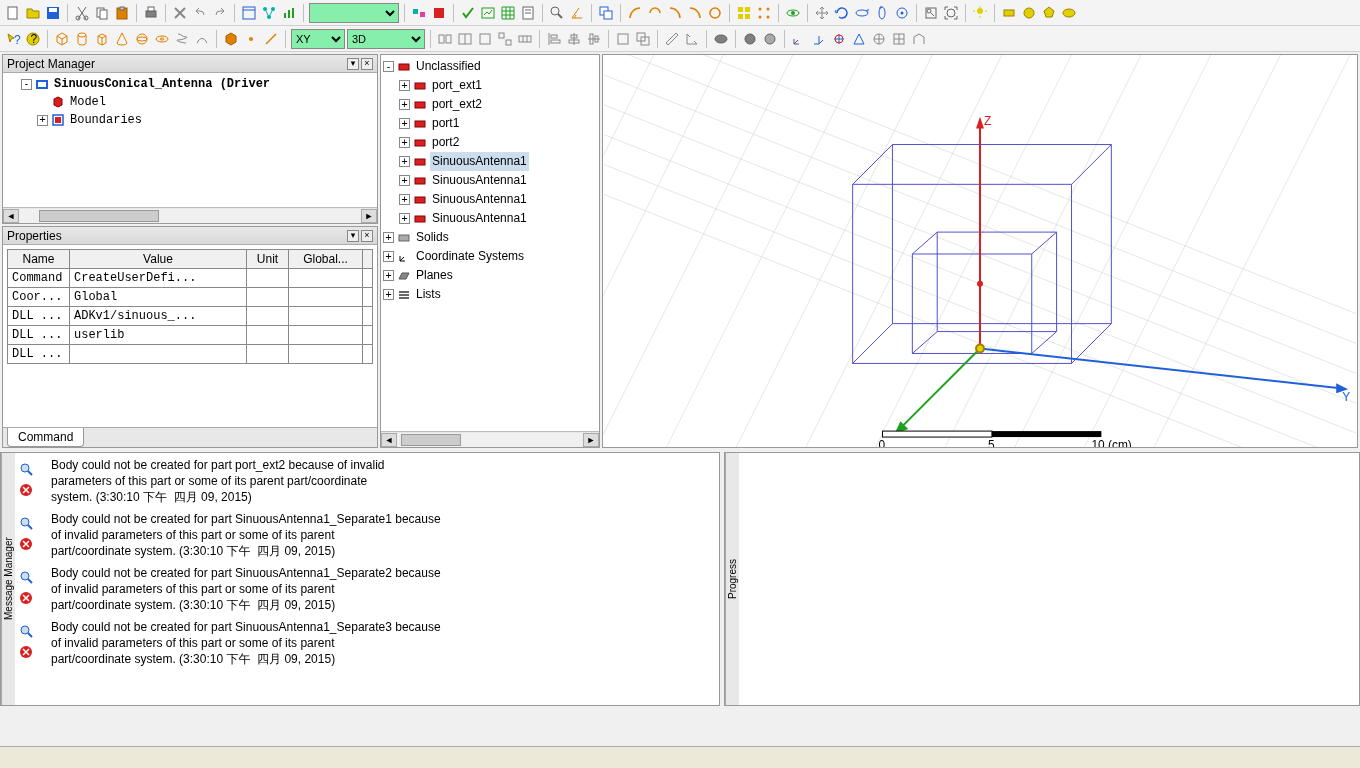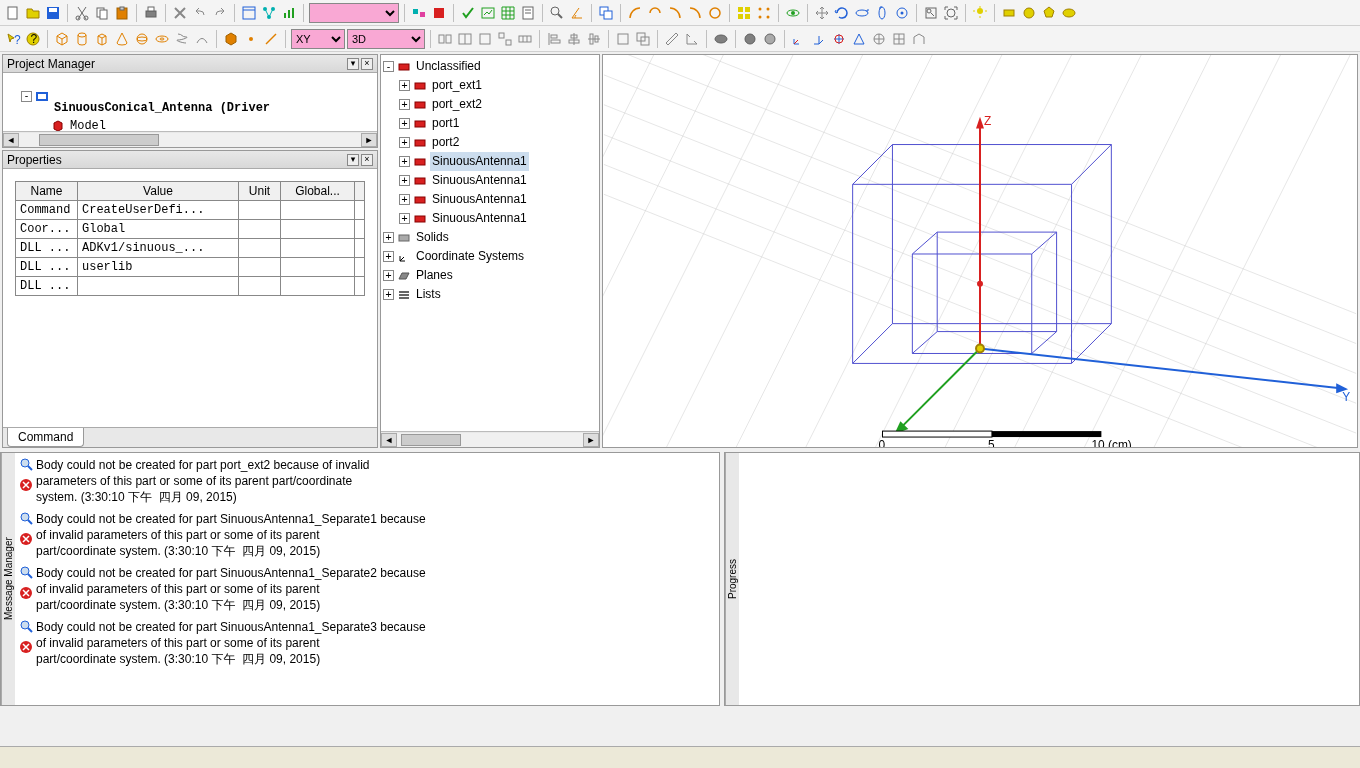--- a/index.html
+++ b/index.html
@@ -3,21 +3,21 @@
 <meta charset="utf-8">
 <style>
 * { box-sizing: border-box; margin: 0; padding: 0; font-family: "Segoe UI", Tahoma, sans-serif; font-size: 12px; }
 body { background: #f0f0f0; width: 1360px; height: 768px; position: relative; overflow: hidden; }
 
 
 .toolbar-row { background: #f4f4f4; border-bottom: 1px solid #d0d0d0; display: flex; align-items: center; height: 26px; padding: 0 4px; gap: 2px; }
 .toolbar-sep { width: 1px; height: 18px; background: #c0c0c0; margin: 0 3px; }
 .tb-btn { width: 18px; height: 18px; display: inline-flex; align-items: center; justify-content: center; cursor: pointer; border-radius: 2px; }
 .tb-btn svg { width: 16px; height: 16px; }
-.tb-select { height: 20px; font-size: 11px; border: 1px solid #888; background: #f9a8d4; }
+.tb-select { height: 20px; font-size: 11px; border: 1px solid #888; background: #86efac; }
 
 
 .main-area { position: absolute; top: 52px; left: 0; right: 0; height: 398px; display: flex; }
 .left-col { width: 380px; display: flex; flex-direction: column; gap: 2px; padding: 2px; }
 .mid-col { width: 220px; padding: 2px 0; }
 .right-col { flex: 1; padding: 2px; }
 
 
 .panel { border: 1px solid #999; background: #f4f4f4; display: flex; flex-direction: column; }
 .panel-titlebar { background: linear-gradient(#e8e8e8,#d8d8d8); border-bottom: 1px solid #aaa; height: 18px; display: flex; align-items: center; padding: 0 4px; font-size: 11px; justify-content: space-between; }
@@ -25,21 +25,21 @@
 .panel-titlebar .ctrls { display: flex; gap: 2px; }
 .panel-titlebar .ctrls span { width: 12px; height: 12px; border: 1px solid #888; background: #eee; display: inline-flex; align-items: center; justify-content: center; font-size: 9px; line-height: 9px; cursor: pointer; }
 .panel-body { flex: 1; background: white; overflow: auto; padding: 2px; }
 
 
 .tree { font-size: 12px; line-height: 18px; white-space: nowrap; }
 .tree-node { display: flex; align-items: center; gap: 3px; }
 .tree-exp { width: 11px; height: 11px; border: 1px solid #888; background: white; display: inline-flex; align-items: center; justify-content: center; font-size: 10px; line-height: 10px; cursor: pointer; font-family: monospace; flex-shrink: 0; }
 .tree-icon { width: 14px; height: 14px; display: inline-flex; align-items: center; justify-content: center; flex-shrink: 0; }
 .tree-label { padding: 0 2px; }
-.tree-label.bold { font-weight: bold; margin-top: 24px; }
+.tree-label.bold { font-weight: bold; }
 .tree-label.sel { background: #cde; }
 .indent1 { padding-left: 16px; }
 .indent2 { padding-left: 32px; }
 
 
 .hscroll { height: 16px; background: #e8e8e8; border-top: 1px solid #bbb; display: flex; align-items: center; }
 .hscroll .ar { width: 16px; height: 14px; background: #ddd; border: 1px solid #aaa; display: flex; align-items: center; justify-content: center; font-size: 9px; cursor: pointer; }
 .hscroll .track { flex: 1; height: 14px; background: #f0f0f0; position: relative; }
 .hscroll .thumb { position: absolute; height: 12px; top: 1px; left: 20px; width: 120px; background: #ccc; border: 1px solid #999; }
 
@@ -60,21 +60,21 @@
 
 
 .modeltree { border: 1px solid #999; background: white; height: 100%; display: flex; flex-direction: column; }
 .modeltree-body { flex: 1; overflow: hidden; padding: 2px; }
 
 
 .bottom-area { position: absolute; top: 452px; left: 0; right: 0; height: 254px; display: flex; }
 .msg-panel { flex: 0 0 720px; border: 1px solid #999; background: white; display: flex; position: relative; }
 .side-label { writing-mode: vertical-rl; transform: rotate(180deg); font-size: 10px; background: #e8e8e8; border-right: 1px solid #aaa; padding: 4px 1px; text-align: center; }
 .msg-body { flex: 1; overflow-y: scroll; padding: 4px; font-family: "Courier New", monospace; font-size: 12px; }
-.msg-row { display: flex; gap: 1px; margin-bottom: 6px; }
+.msg-row { display: flex; gap: 16px; margin-bottom: 6px; align-items: center; }
 .msg-icons { display: flex; flex-direction: column; gap: 2px; flex-shrink: 0; }
 .msg-text { flex: 1; white-space: pre-wrap; line-height: 16px; }
 .progress-panel { flex: 1; border: 1px solid #999; background: white; display: flex; margin-left: 4px; }
 
 
 .statusbar { position: absolute; bottom: 0; left: 0; right: 0; height: 22px; background: #ece9d8; border-top: 1px solid #aaa; }
 
 
 .ico-red { fill: #d82020; }
 .ico-blue { fill: #2060d8; }
@@ -560,21 +560,21 @@
   <span class="tb-btn">
       <svg viewBox="0 0 16 16">
         <path d="M3 13V6l5-3 5 3v7" stroke="#888" fill="none"></path>
       </svg>
     </span>
 </div>
 
 <div class="main-area">
   <div class="left-col">
 
-    <div class="panel" style="height:94px">
+    <div class="panel" style="height:170px">
       <div class="panel-titlebar">
         <span class="title">Project Manager</span>
         <span class="ctrls">
             <span>▾</span>
             <span>×</span>
           </span>
       </div>
       <div class="panel-body">
         <div class="tree">
           <div class="tree-node indent1">
@@ -618,21 +618,21 @@
     </div>
 
     <div class="panel" style="flex:1">
       <div class="panel-titlebar">
         <span class="title">Properties</span>
         <span class="ctrls">
             <span>▾</span>
             <span>×</span>
           </span>
       </div>
-      <div class="panel-body" style="padding:12px">
+      <div class="panel-body" style="padding:4px">
         <table class="prop-table">
           <thead>
               <tr>
             <th>Name</th>
             <th>Value</th>
             <th>Unit</th>
             <th>Global...</th>
             <th style="width:10px"></th>
           </tr>
             </thead>

